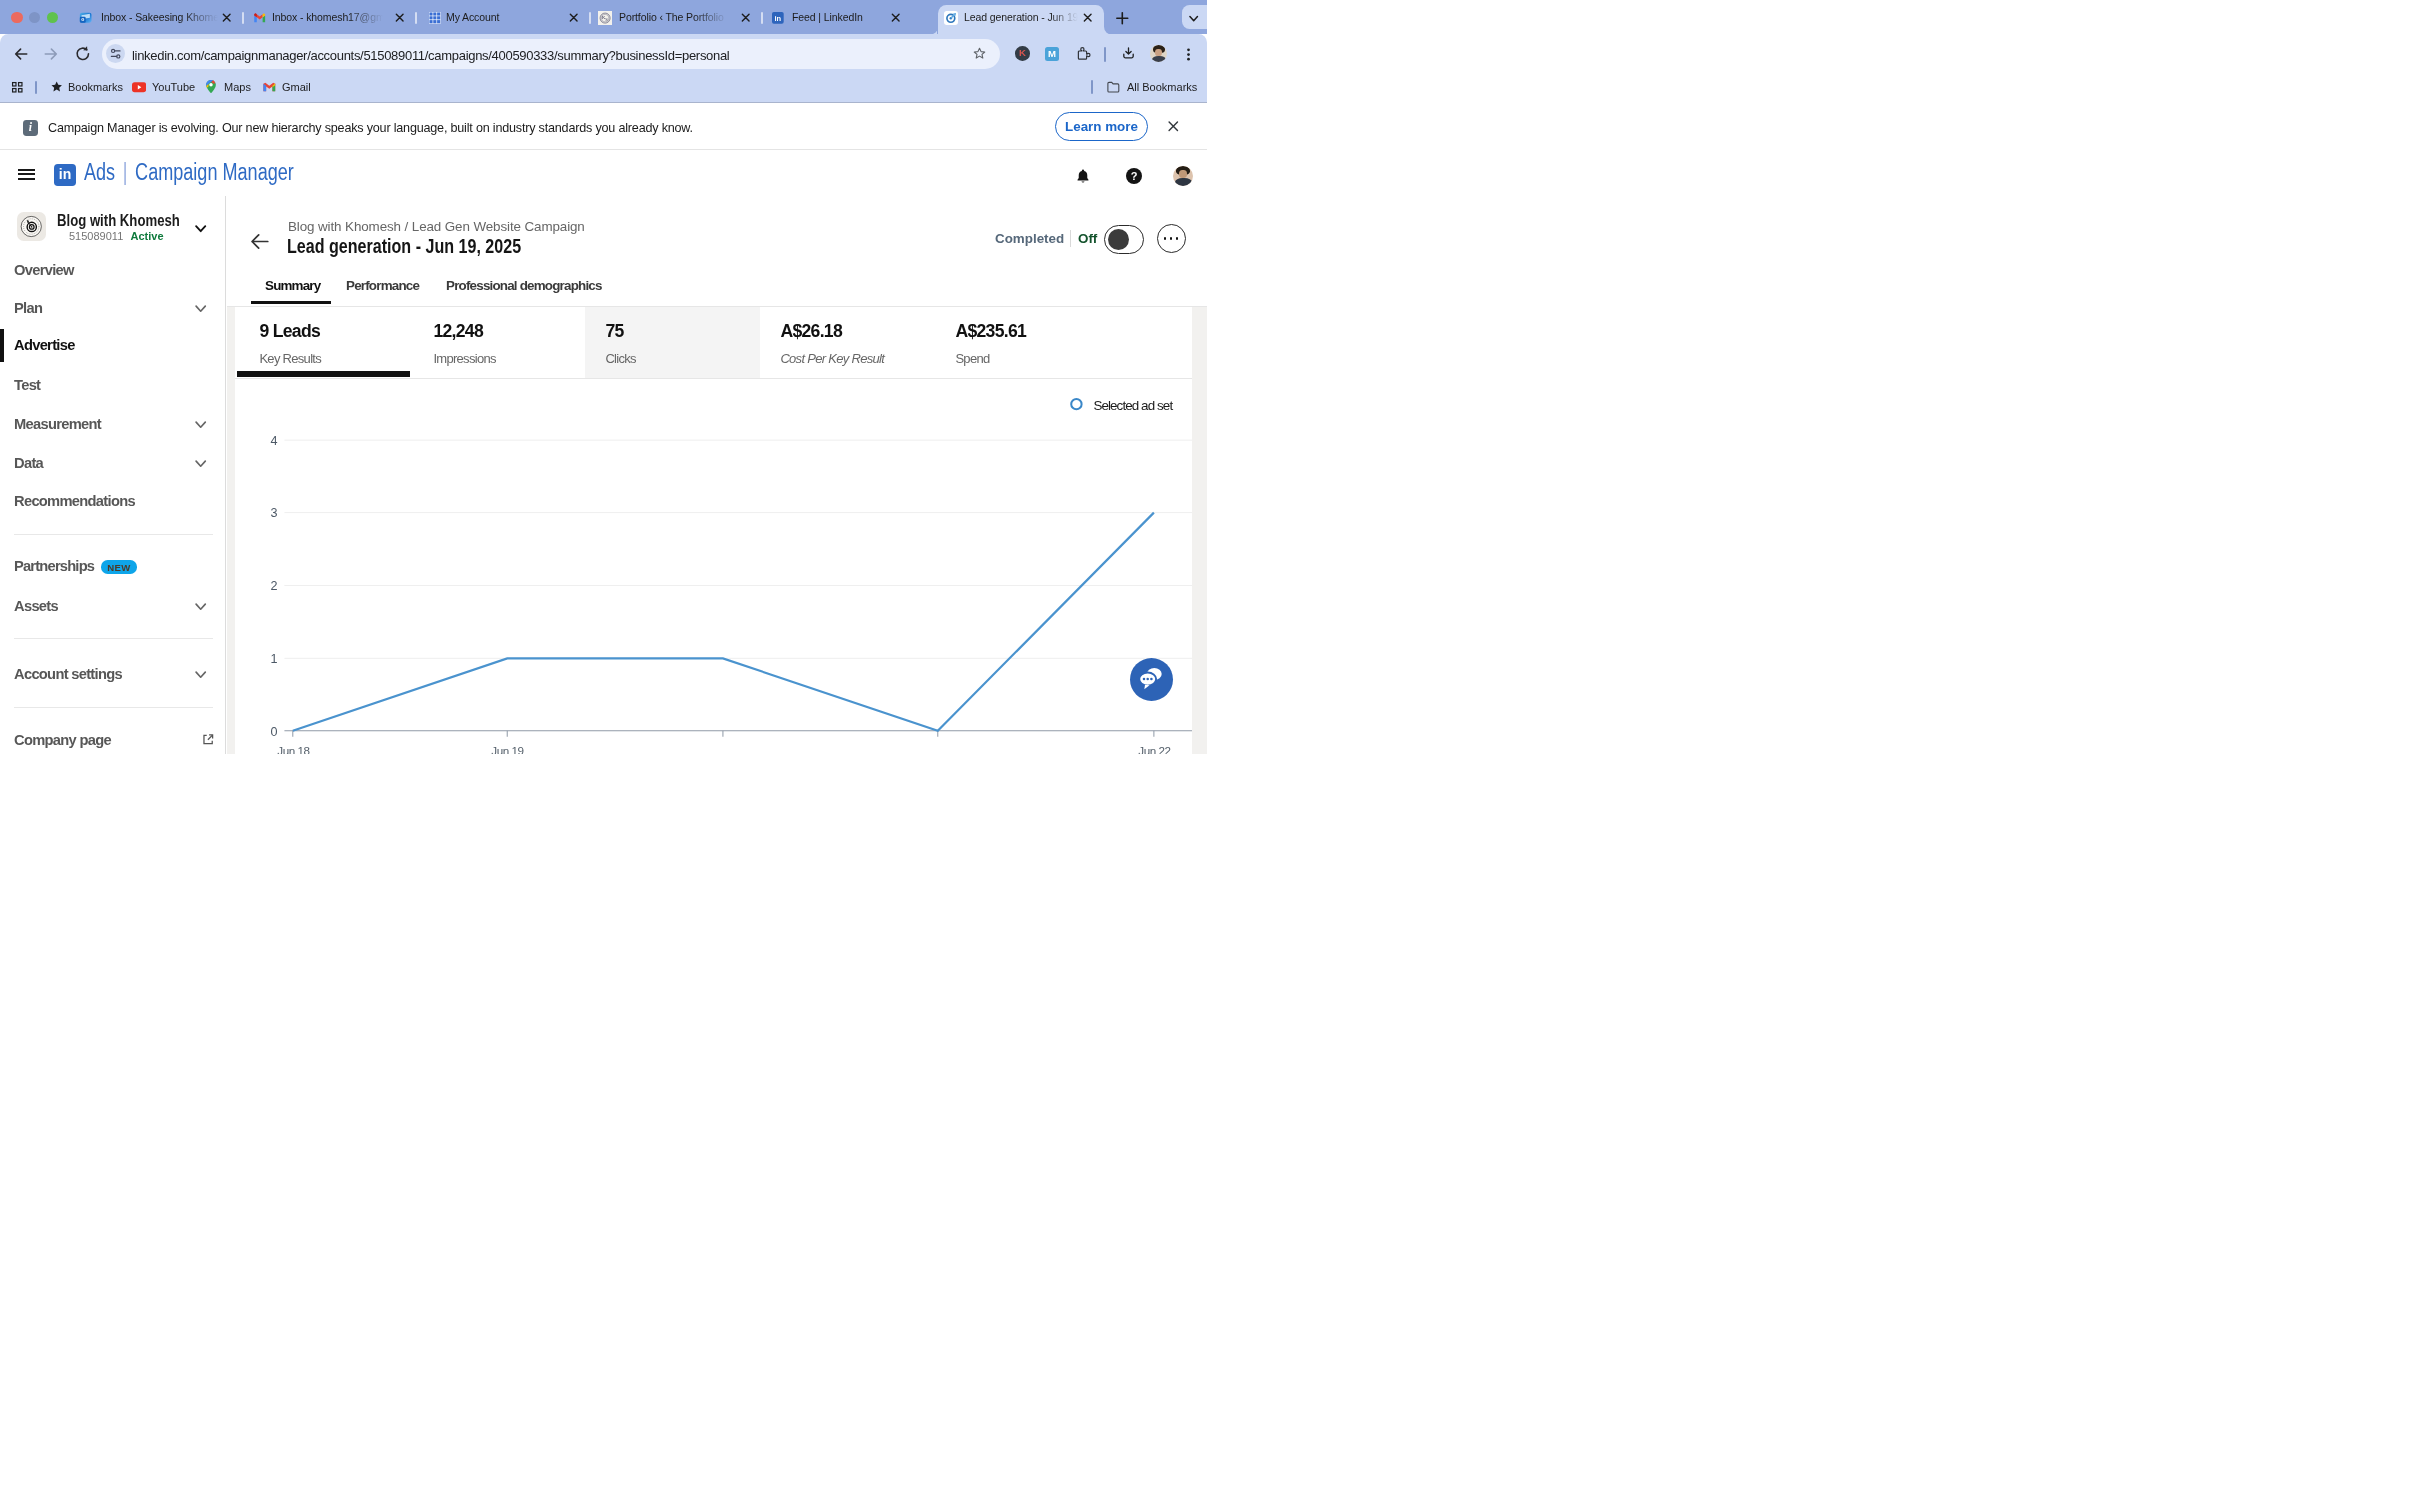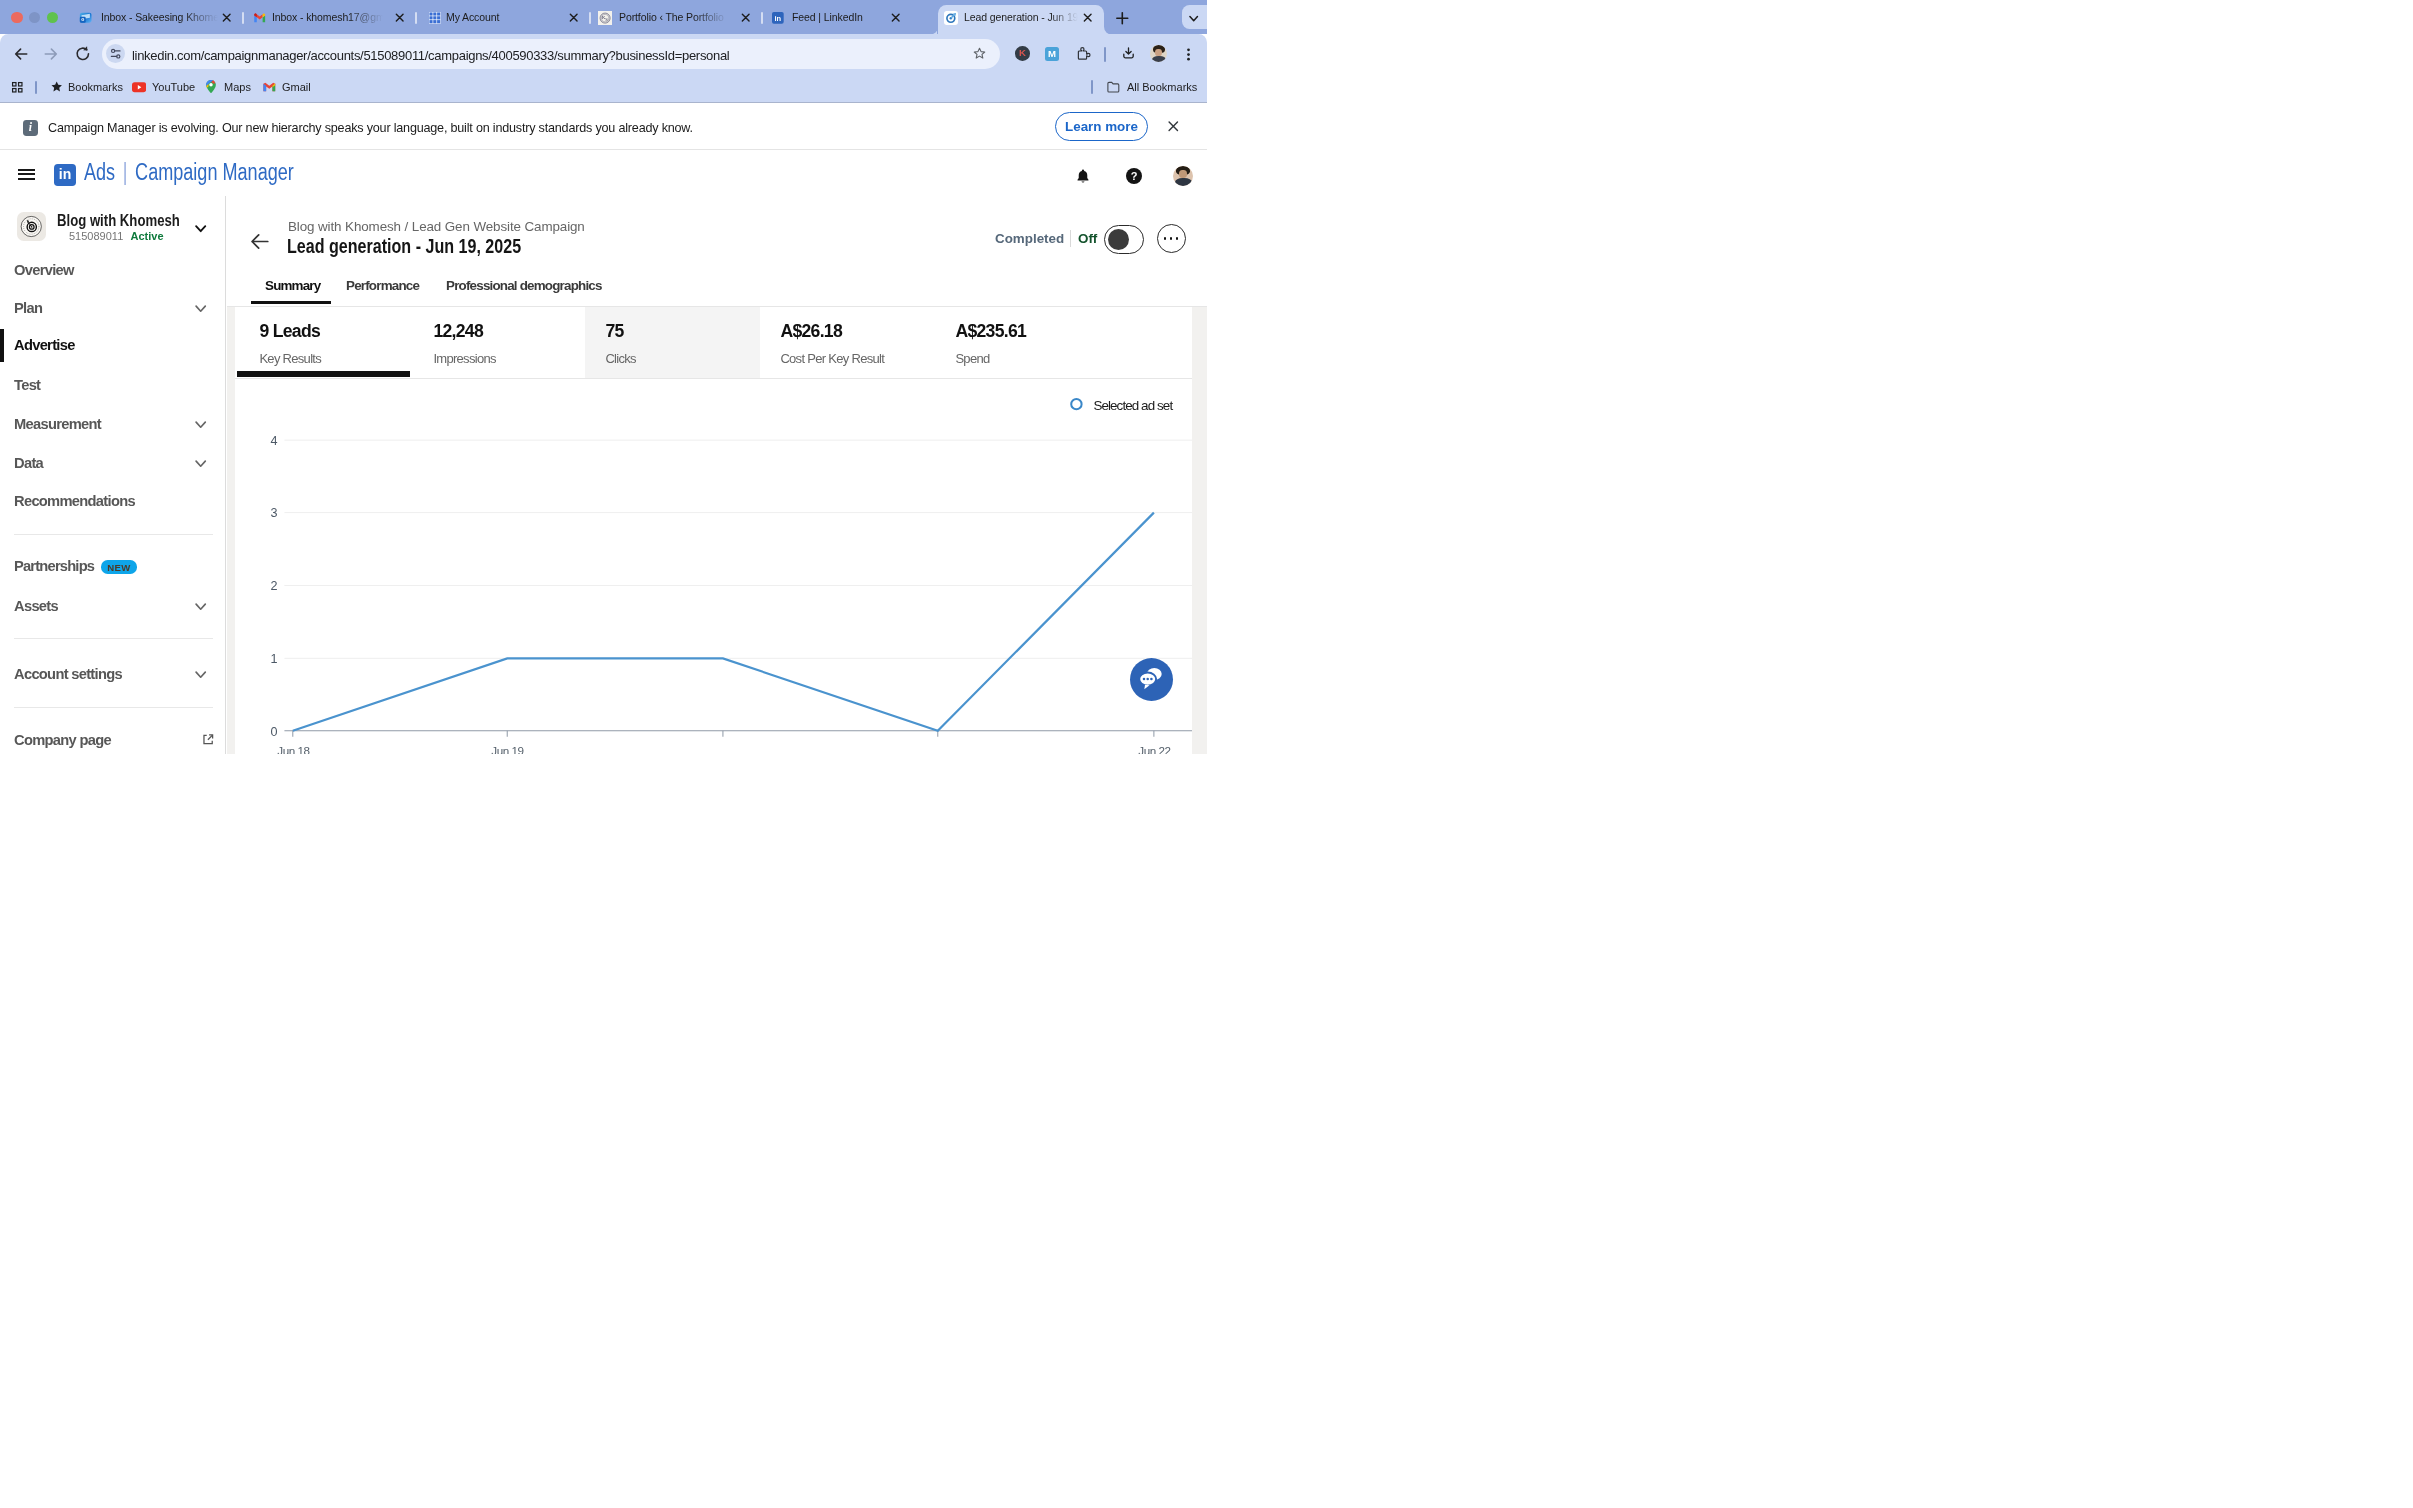--- a/index.html
+++ b/index.html
@@ -371,21 +371,21 @@
     <div class="abs" id="lower">
       <div class="abs" id="card">
         <div class="abs" style="left:350px;top:0;width:175px;height:71px;background:#f4f4f4;"></div>
         <div class="abs mnum" style="left:24px;top:14.2px;">9 Leads</div>
         <div class="abs mlab" style="left:24px;top:44px;">Key Results</div>
         <div class="abs mnum" style="left:198px;top:14.2px;">12,248</div>
         <div class="abs mlab" style="left:198px;top:44px;">Impressions</div>
         <div class="abs mnum" style="left:370px;top:14.2px;">75</div>
         <div class="abs mlab" style="left:370px;top:44px;">Clicks</div>
         <div class="abs mnum" style="left:545px;top:14.2px;">A$26.18</div>
-        <div class="abs mlab" style="left:545px;top:44px;">Cost Per Key Result</div>
+        <div class="abs mlab" style="left:545px;top:44px;font-style:italic;">Cost Per Key Result</div>
         <div class="abs mnum" style="left:720px;top:14.2px;">A$235.61</div>
         <div class="abs mlab" style="left:720px;top:44px;">Spend</div>
         <div class="abs" style="left:1.7px;top:64px;width:173px;height:5.9px;background:#111;"></div>
         <div class="abs" style="left:0;top:71px;width:957px;height:0.8px;background:#e6e6e6;"></div>
 
         <svg class="abs" style="left:0;top:71px;" width="957" height="389" viewBox="0 0 1142.5 464">
           <g stroke="#ececec" stroke-width="1">
             <line x1="59" y1="74" x2="1142.5" y2="74"></line>
             <line x1="59" y1="160.5" x2="1142.5" y2="160.5"></line>
             <line x1="59" y1="247.5" x2="1142.5" y2="247.5"></line>

